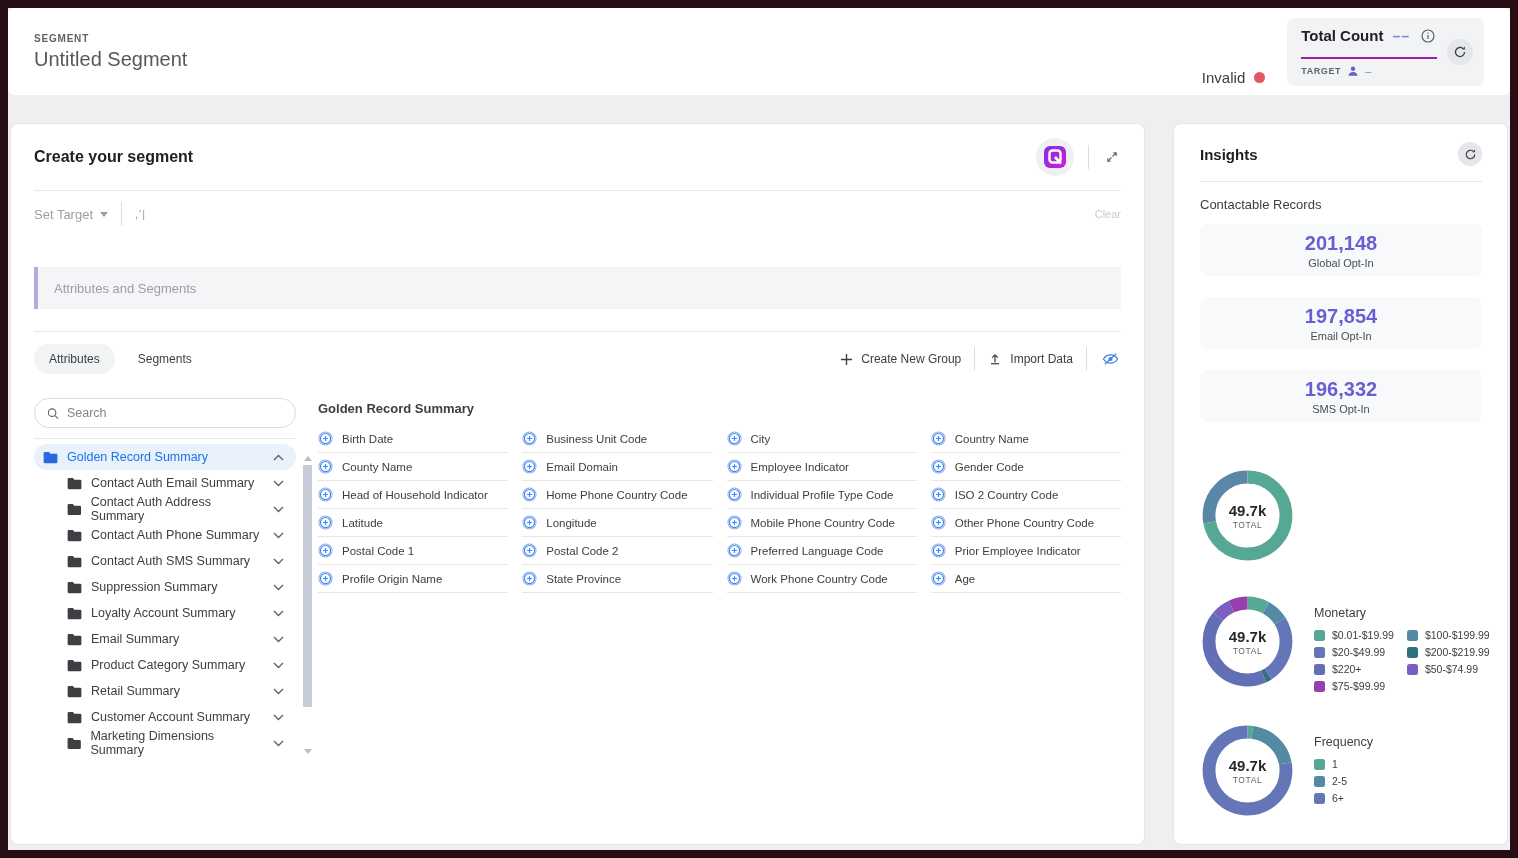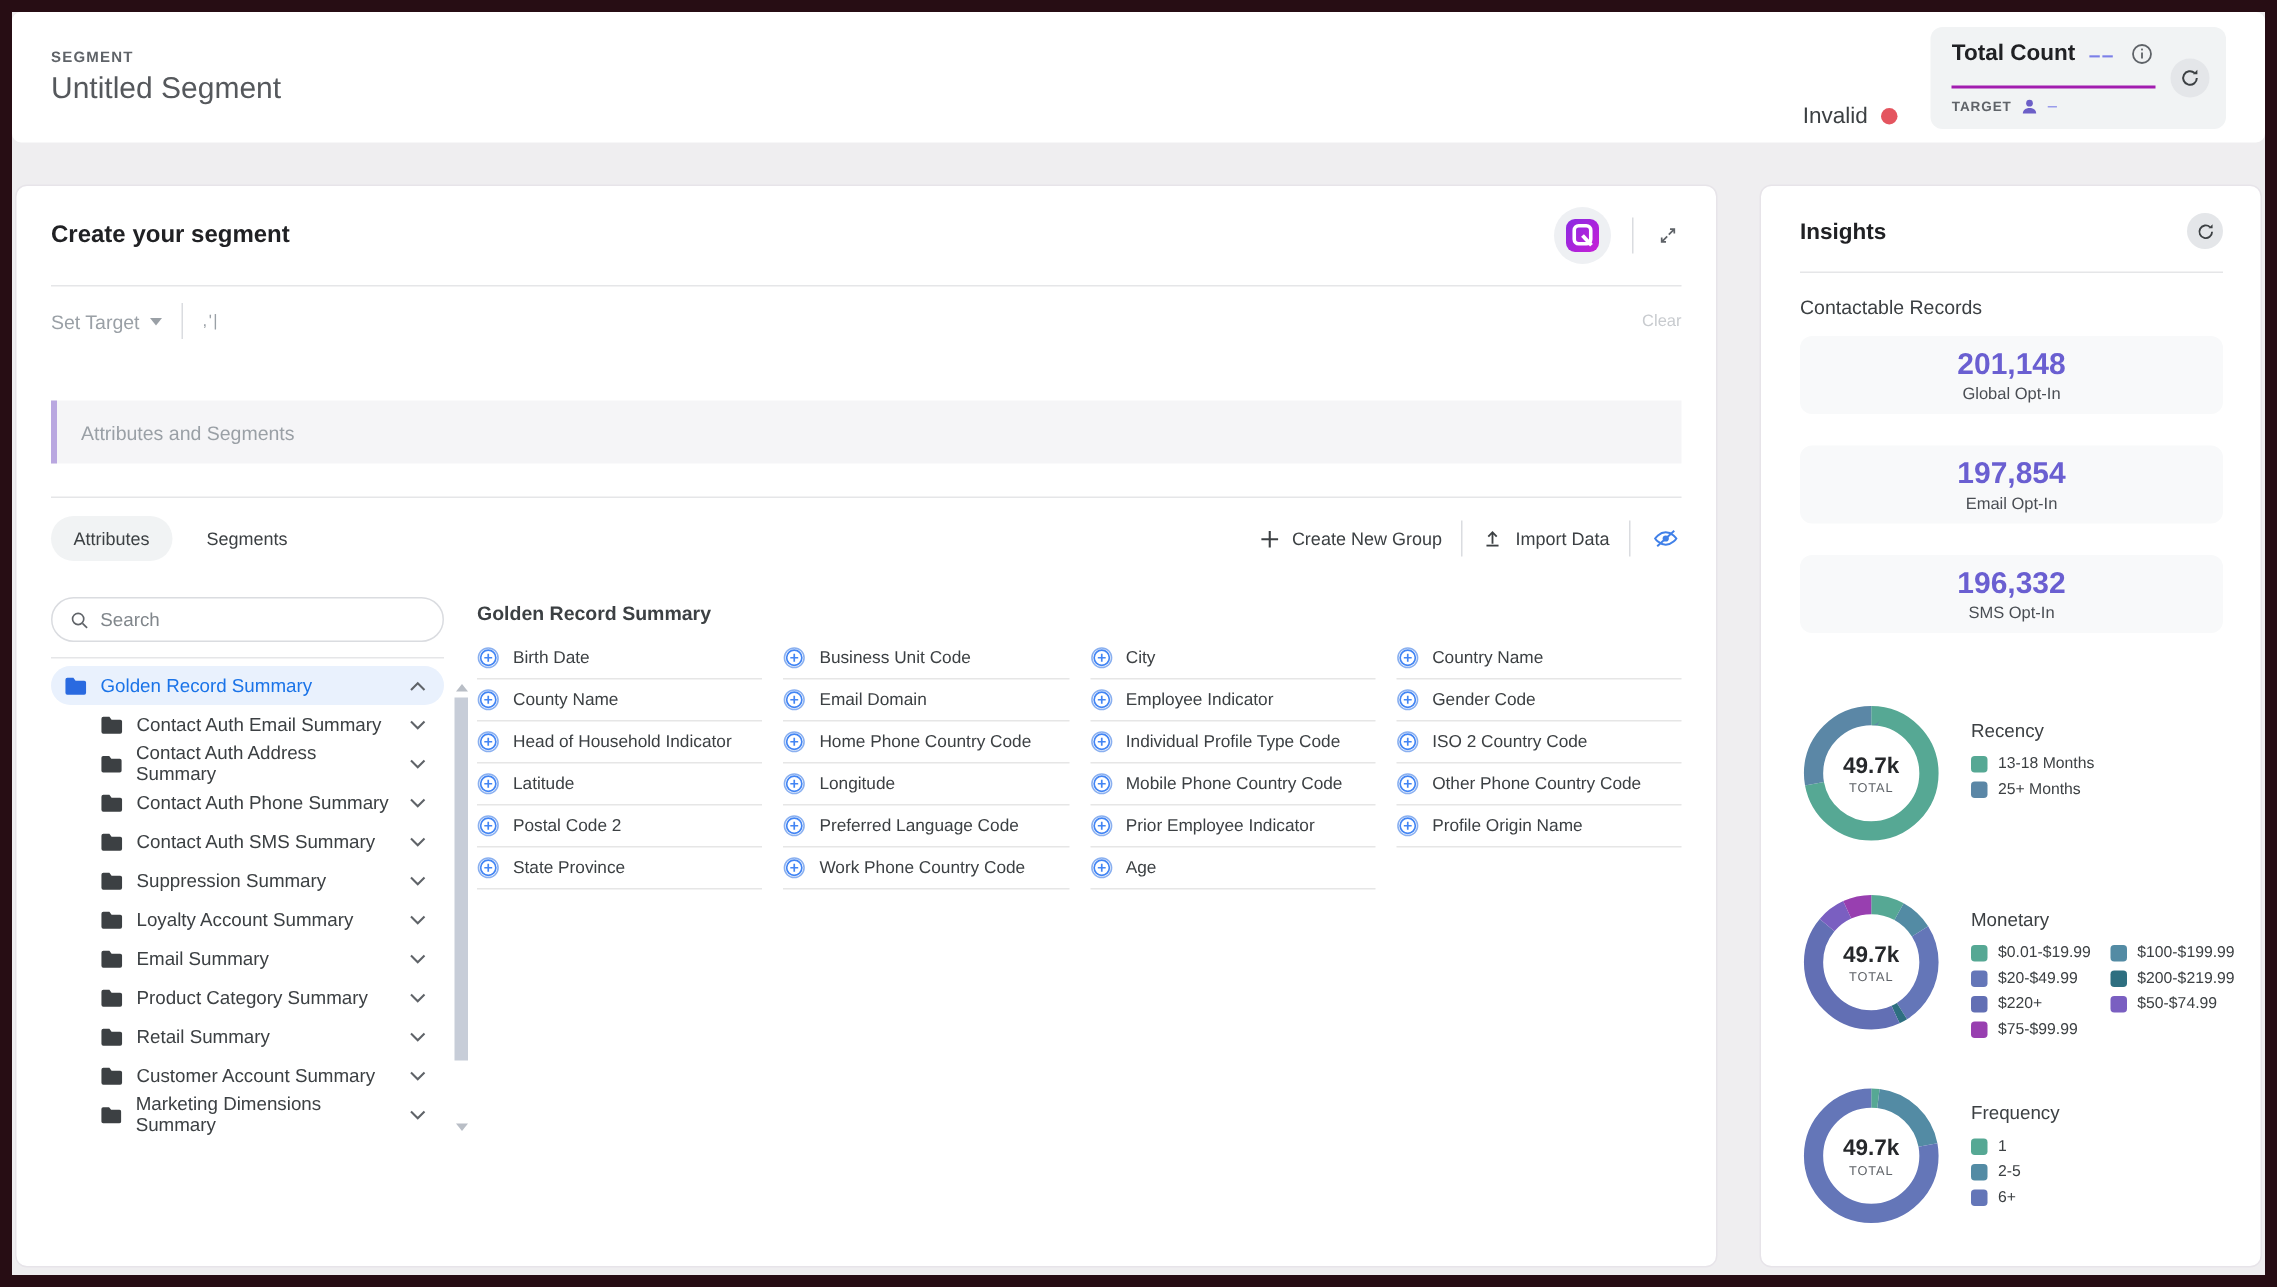--- a/index.html
+++ b/index.html
@@ -511,20 +511,28 @@
                   <path d="M8 5.2v5.6M5.2 8h5.6" stroke="#4285f4" stroke-width="1.2"></path>
                 </svg>
                 <span>Other Phone Country Code</span>
               </div>
               <div class="attr-cell">
                 <svg width="15" height="15" viewBox="0 0 16 16">
                   <circle cx="8" cy="8" r="7" fill="none" stroke="#8ab0f0" stroke-width="1.1"></circle>
                   <circle cx="8" cy="8" r="5.4" fill="none" stroke="#4285f4" stroke-width="1.2"></circle>
                   <path d="M8 5.2v5.6M5.2 8h5.6" stroke="#4285f4" stroke-width="1.2"></path>
                 </svg>
+                <span>Postal Code 1</span>
+              </div>
+              <div class="attr-cell">
+                <svg width="15" height="15" viewBox="0 0 16 16">
+                  <circle cx="8" cy="8" r="7" fill="none" stroke="#8ab0f0" stroke-width="1.1"></circle>
+                  <circle cx="8" cy="8" r="5.4" fill="none" stroke="#4285f4" stroke-width="1.2"></circle>
+                  <path d="M8 5.2v5.6M5.2 8h5.6" stroke="#4285f4" stroke-width="1.2"></path>
+                </svg>
                 <span>Postal Code 2</span>
               </div>
               <div class="attr-cell">
                 <svg width="15" height="15" viewBox="0 0 16 16">
                   <circle cx="8" cy="8" r="7" fill="none" stroke="#8ab0f0" stroke-width="1.1"></circle>
                   <circle cx="8" cy="8" r="5.4" fill="none" stroke="#4285f4" stroke-width="1.2"></circle>
                   <path d="M8 5.2v5.6M5.2 8h5.6" stroke="#4285f4" stroke-width="1.2"></path>
                 </svg>
                 <span>Preferred Language Code</span>
               </div>
@@ -603,35 +611,20 @@
           <div class="chart-row">
             <div class="donut-wrap"><svg viewBox="0 0 100 100" width="95" height="95">
                 <g transform="rotate(-90 50 50)">
                   <circle cx="50" cy="50" r="40.5" fill="none" stroke="#56a894" stroke-width="13.5" stroke-dasharray="183.2176835573567 71.25132138341652" stroke-dashoffset="0"></circle>
                   <circle cx="50" cy="50" r="40.5" fill="none" stroke="#5b87a6" stroke-width="13.5" stroke-dasharray="71.25132138341651 183.21768355735674" stroke-dashoffset="-183.2176835573567"></circle>
                 </g>
               </svg><div class="donut-center">
                 <div class="donut-value">49.7k</div>
                 <div class="donut-total">TOTAL</div>
               </div></div>
-            <div class="legend">
-              <div class="legend-title">Recency</div>
-              <div class="legend-cols">
-                <div class="legend-col">
-                  <div class="legend-item">
-                    <span class="swatch" style="background:#56a894"></span>
-                    <span>13-18 Months</span>
-                  </div>
-                  <div class="legend-item">
-                    <span class="swatch" style="background:#5b87a6"></span>
-                    <span>25+ Months</span>
-                  </div>
-                </div>
-              </div>
-            </div>
           </div>
           <div class="chart-row">
             <div class="donut-wrap"><svg viewBox="0 0 100 100" width="95" height="95">
                 <g transform="rotate(-90 50 50)">
                   <circle cx="50" cy="50" r="40.5" fill="none" stroke="#56a894" stroke-width="13.5" stroke-dasharray="20.357520395261858 234.11148454551136" stroke-dashoffset="0"></circle>
                   <circle cx="50" cy="50" r="40.5" fill="none" stroke="#538ba4" stroke-width="13.5" stroke-dasharray="20.357520395261858 234.11148454551136" stroke-dashoffset="-20.357520395261858"></circle>
                   <circle cx="50" cy="50" r="40.5" fill="none" stroke="#6476b8" stroke-width="13.5" stroke-dasharray="63.61725123519331 190.85175370557994" stroke-dashoffset="-40.715040790523716"></circle>
                   <circle cx="50" cy="50" r="40.5" fill="none" stroke="#2e6f80" stroke-width="13.5" stroke-dasharray="5.0893800988154645 249.37962484195776" stroke-dashoffset="-104.33229202571702"></circle>
                   <circle cx="50" cy="50" r="40.5" fill="none" stroke="#626fb4" stroke-width="13.5" stroke-dasharray="109.42167212453249 145.04733281624073" stroke-dashoffset="-109.42167212453249"></circle>
                   <circle cx="50" cy="50" r="40.5" fill="none" stroke="#7a5fc1" stroke-width="13.5" stroke-dasharray="17.812830345854128 236.6561745949191" stroke-dashoffset="-218.84334424906498"></circle>

